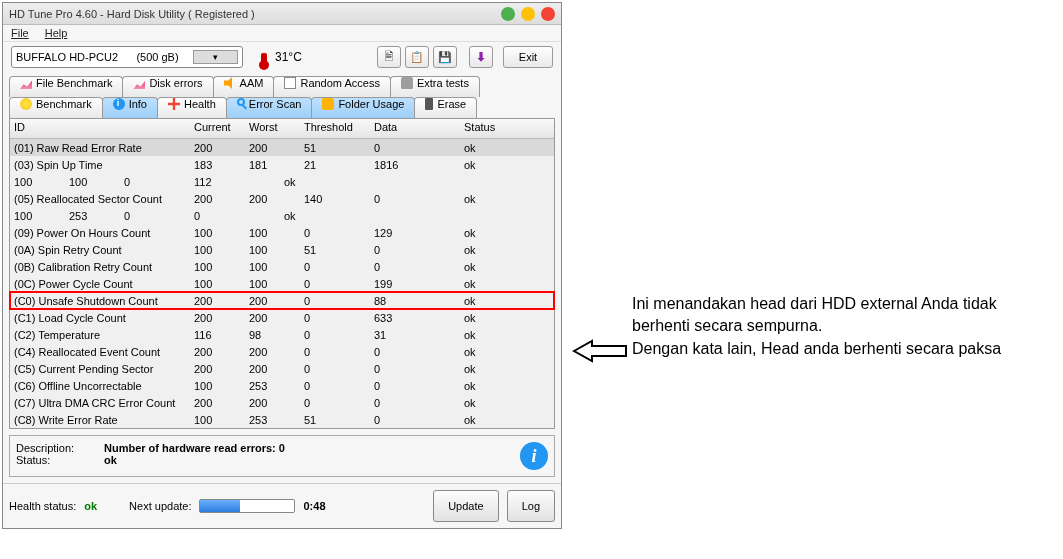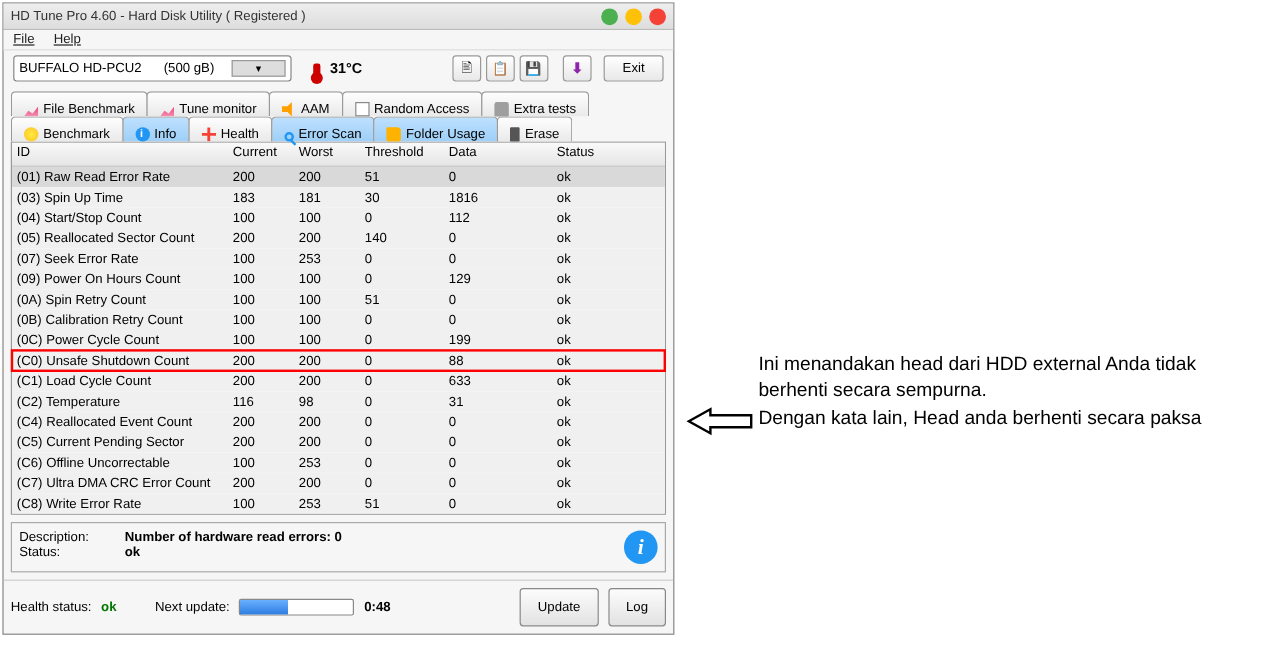--- a/index.html
+++ b/index.html
@@ -14,27 +14,27 @@
   .menubar { display: flex; gap: 16px; padding: 2px 8px; background: #f6f6f6; border-bottom: 1px solid #ddd; }
   .menu { text-decoration: underline; color: #222; cursor: pointer; }
   .toolbar { display: flex; align-items: center; padding: 4px 8px; gap: 8px; }
   .dropdown { width: 232px; height: 22px; border: 1px solid #888; background: #fff; display: flex; align-items: center; padding: 0 4px; border-radius: 3px; gap: 14px; }
   .dropdown span { flex: 1; white-space: pre; }
   .dd-arrow { width: 14px; height: 14px; background: #ddd; border: 1px solid #999; display: flex; align-items: center; justify-content: center; font-size: 9px; }
   .temp { display: flex; align-items: center; gap: 4px; margin-left: 6px; }
   .therm-icon { width: 14px; height: 20px; display: flex; align-items: flex-end; justify-content: center; }
   .therm-icon div { width: 6px; height: 14px; background: #c00; border-radius: 2px; position: relative; }
   .therm-icon div::after { content: ""; position: absolute; bottom: -3px; left: -2px; width: 10px; height: 10px; background: #c00; border-radius: 50%; }
-  .temp-val { font-weight: bold; font-size: 12px; }
+  .temp-val { font-weight: normal; font-size: 12px; }
   .icon-btns { margin-left: auto; display: flex; gap: 4px; }
   .ib { width: 24px; height: 22px; border: 1px solid #999; background: linear-gradient(#fff,#e8e8e8); border-radius: 3px; display: flex; align-items: center; justify-content: center; font-size: 12px; cursor: pointer; }
   .exitbtn { width: 50px; height: 22px; border: 1px solid #999; background: linear-gradient(#fff,#e8e8e8); border-radius: 3px; margin-left: 6px; display: flex; align-items: center; justify-content: center; cursor: pointer; }
   .tabs-area { padding: 4px 6px 0 6px; }
   .tabrow { display: flex; }
-  .tab { border: 1px solid #999; border-bottom: none; background: linear-gradient(#fefefe,#e9e9e9); height: 21px; display: flex; align-items: flex-end; padding: 0 10px; margin-right: -1px; border-radius: 4px 4px 0 0; gap: 4px; cursor: pointer; }
+  .tab { border: 1px solid #999; border-bottom: none; background: linear-gradient(#fefefe,#e9e9e9); height: 21px; display: flex; align-items: flex-start; padding: 0 10px; margin-right: -1px; border-radius: 4px 4px 0 0; gap: 4px; cursor: pointer; }
   .tab.active { background: linear-gradient(#bde0ff,#9ecff7); }
   .tab-ico { width: 12px; height: 12px; display: inline-block; }
   .ico-chart { background: linear-gradient(#e91e63,#f48fb1); clip-path: polygon(0 100%,30% 60%,60% 80%,100% 30%,100% 100%); }
   .ico-bulb { background: radial-gradient(#ffeb3b,#fbc02d); border-radius: 50%; }
   .ico-speaker { background: #ffa000; clip-path: polygon(0 30%,40% 30%,70% 0,70% 100%,40% 70%,0 70%); }
   .ico-doc { background: #fff; border: 1px solid #888; }
   .ico-db { background: #9e9e9e; border-radius: 2px 2px 1px 1px; }
   .ico-info { background: #2196f3; border-radius: 50%; position: relative; }
   .ico-info::after { content: "i"; color: #fff; font-weight: bold; font-size: 9px; position: absolute; top: 0; left: 4px; }
   .ico-health { background: #f44336; clip-path: polygon(40% 0,60% 0,60% 40%,100% 40%,100% 60%,60% 60%,60% 100%,40% 100%,40% 60%,0 60%,0 40%,40% 40%); }
@@ -119,21 +119,21 @@
   </div>
 
   <div class="tabs-area">
     <div class="tabrow">
       <div class="tab">
           <span class="tab-ico ico-chart"></span>
           <span>File Benchmark</span>
         </div>
       <div class="tab">
           <span class="tab-ico ico-chart"></span>
-          <span>Tune monitor</span>
+          <span>Disk errors</span>
         </div>
       <div class="tab">
           <span class="tab-ico ico-speaker"></span>
           <span>AAM</span>
         </div>
       <div class="tab">
           <span class="tab-ico ico-doc"></span>
           <span>Random Access</span>
         </div>
       <div class="tab">
@@ -184,42 +184,40 @@
           <div class="col-n">200</div>
           <div class="col-n">200</div>
           <div class="col-thr">51</div>
           <div class="col-data">0</div>
           <div class="col-status">ok</div>
         </div>
         <div class="row">
           <div class="col-id">(03) Spin Up Time</div>
           <div class="col-n">183</div>
           <div class="col-n">181</div>
-          <div class="col-thr">30</div>
+          <div class="col-thr">21</div>
           <div class="col-data">1816</div>
           <div class="col-status">ok</div>
         </div>
         <div class="row">
-          <div class="col-id">(04) Start/Stop Count</div>
           <div class="col-n">100</div>
           <div class="col-n">100</div>
           <div class="col-thr">0</div>
           <div class="col-data">112</div>
           <div class="col-status">ok</div>
         </div>
         <div class="row">
           <div class="col-id">(05) Reallocated Sector Count</div>
           <div class="col-n">200</div>
           <div class="col-n">200</div>
           <div class="col-thr">140</div>
           <div class="col-data">0</div>
           <div class="col-status">ok</div>
         </div>
         <div class="row">
-          <div class="col-id">(07) Seek Error Rate</div>
           <div class="col-n">100</div>
           <div class="col-n">253</div>
           <div class="col-thr">0</div>
           <div class="col-data">0</div>
           <div class="col-status">ok</div>
         </div>
         <div class="row">
           <div class="col-id">(09) Power On Hours Count</div>
           <div class="col-n">100</div>
           <div class="col-n">100</div>

